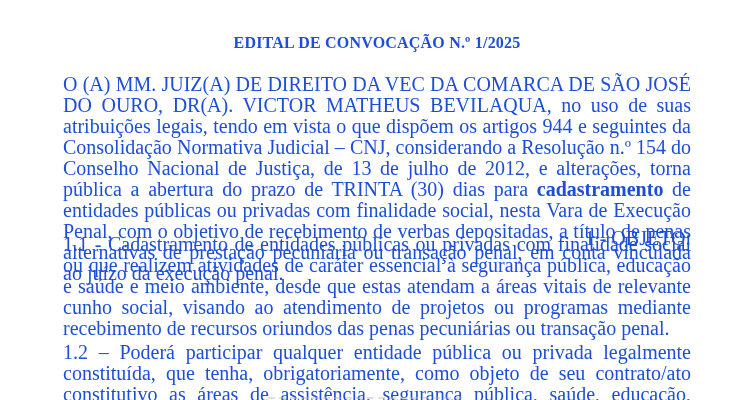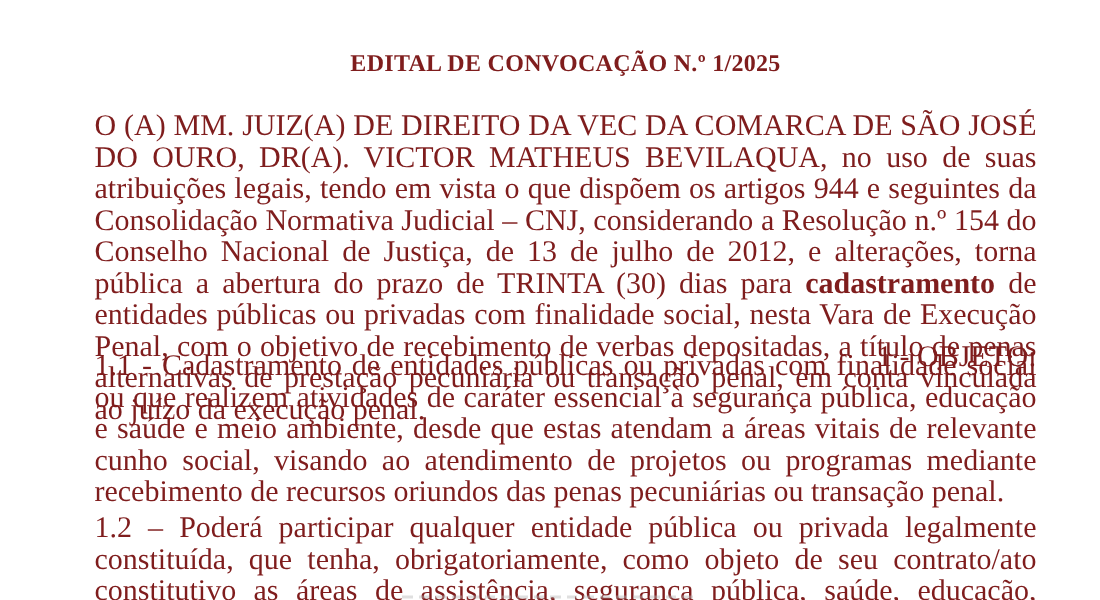--- a/index.html
+++ b/index.html
@@ -11,21 +11,21 @@
     width: 733px;
     height: 400px;
     overflow: hidden;
   }
   .page {
     position: relative;
     width: 733px;
     height: 400px;
     background: #ffffff;
     font-family: "Liberation Serif", "DejaVu Serif", serif;
-    color: #7f1d1d;
+    color: #1d4ed8;
   }
   .doc-title {
     position: absolute;
     top: 23px;
     left: 63px;
     width: 628px;
     text-align: center;
     font-weight: bold;
     font-size: 16px;
     letter-spacing: 0.2px;

